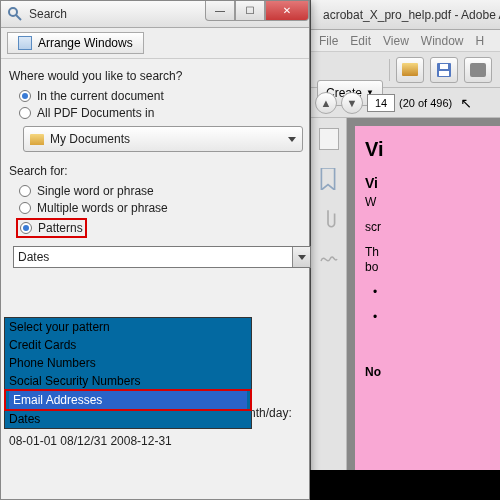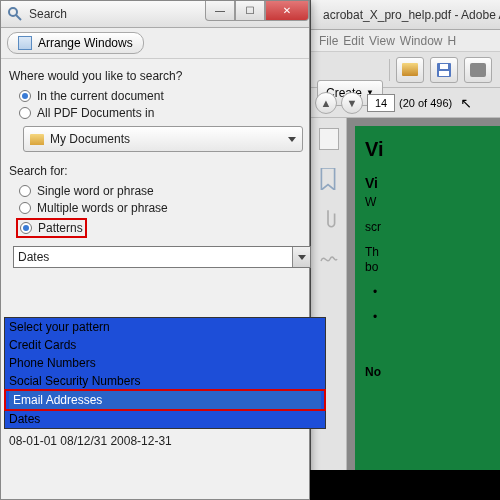--- a/index.html
+++ b/index.html
@@ -52,21 +52,21 @@
       padding: 4px 6px;
       border-bottom: 1px solid #ccc;
       background: #eee;
     }
     .arrange-btn {
       display: inline-flex;
       align-items: center;
       gap: 6px;
       background: linear-gradient(#fff, #e6e6e6);
       border: 1px solid #aaa;
-      border-radius: 10px;
+      border-radius: 0;
       padding: 3px 10px;
       font-size: 12px;
     }
     .arrange-icon {
       width: 14px; height: 14px;
       border: 1px solid #5a8bc1;
       background: linear-gradient(#dce9f7, #b9d0ea);
     }
     
     .content { padding: 10px 8px; font-size: 12px; color: #222; }
@@ -134,22 +134,22 @@
       position: absolute; right: 0; top: 0;
       width: 18px; height: 100%;
       background: linear-gradient(#f0f0f0, #d4d4d4);
       border-left: 1px solid #888;
       display: flex; align-items: center; justify-content: center;
     }
     
     .dropdown-list {
       position: absolute;
       left: 4px; top: 317px;
-      width: 322px;
-      background: #1d4ed8;
+      width: 248px;
+      background: #0369a1;
       border: 1px solid #333;
       z-index: 10;
     }
     .dd-item {
       padding: 1px 4px;
       font-size: 12px;
       color: #000;
       line-height: 16px;
     }
     .dd-item.hovered {
@@ -187,21 +187,21 @@
     .ac-tab-icon {
       width: 14px; height: 14px;
       background: #b83030;
       margin-right: 6px;
       border-radius: 2px;
     }
     .ac-menu {
       height: 22px;
       background: #ececec;
       display: flex; align-items: center;
-      gap: 5px;
+      gap: 12px;
       padding: 0 8px;
       font-size: 12px;
       color: #777;
       border-bottom: 1px solid #ccc;
     }
     .ac-toolbar {
       height: 36px;
       background: #e3e3e3;
       display: flex; align-items: center;
       gap: 6px;
@@ -282,21 +282,21 @@
     .page-icon { border: 1px solid #888; background: #fff; }
     .bookmark-icon svg { width: 18px; height: 22px; }
     .attach-icon svg { width: 18px; height: 22px; }
     .sig-icon svg { width: 20px; height: 18px; }
     .ac-page {
       flex: 1;
       background: #888;
       padding: 8px 0 0 8px;
     }
     .ac-paper {
-      background: #15803d;
+      background: #f9a8d4;
       width: 100%;
       height: 100%;
       padding: 12px 10px;
       font-size: 12px;
       color: #000;
       overflow: hidden;
     }
     .ac-h1 { font-size: 20px; font-weight: bold; margin-bottom: 14px; }
     .ac-h2 { font-size: 14px; font-weight: bold; margin-bottom: 4px; }
     .ac-p { font-size: 12px; margin-bottom: 10px; line-height: 15px; }

